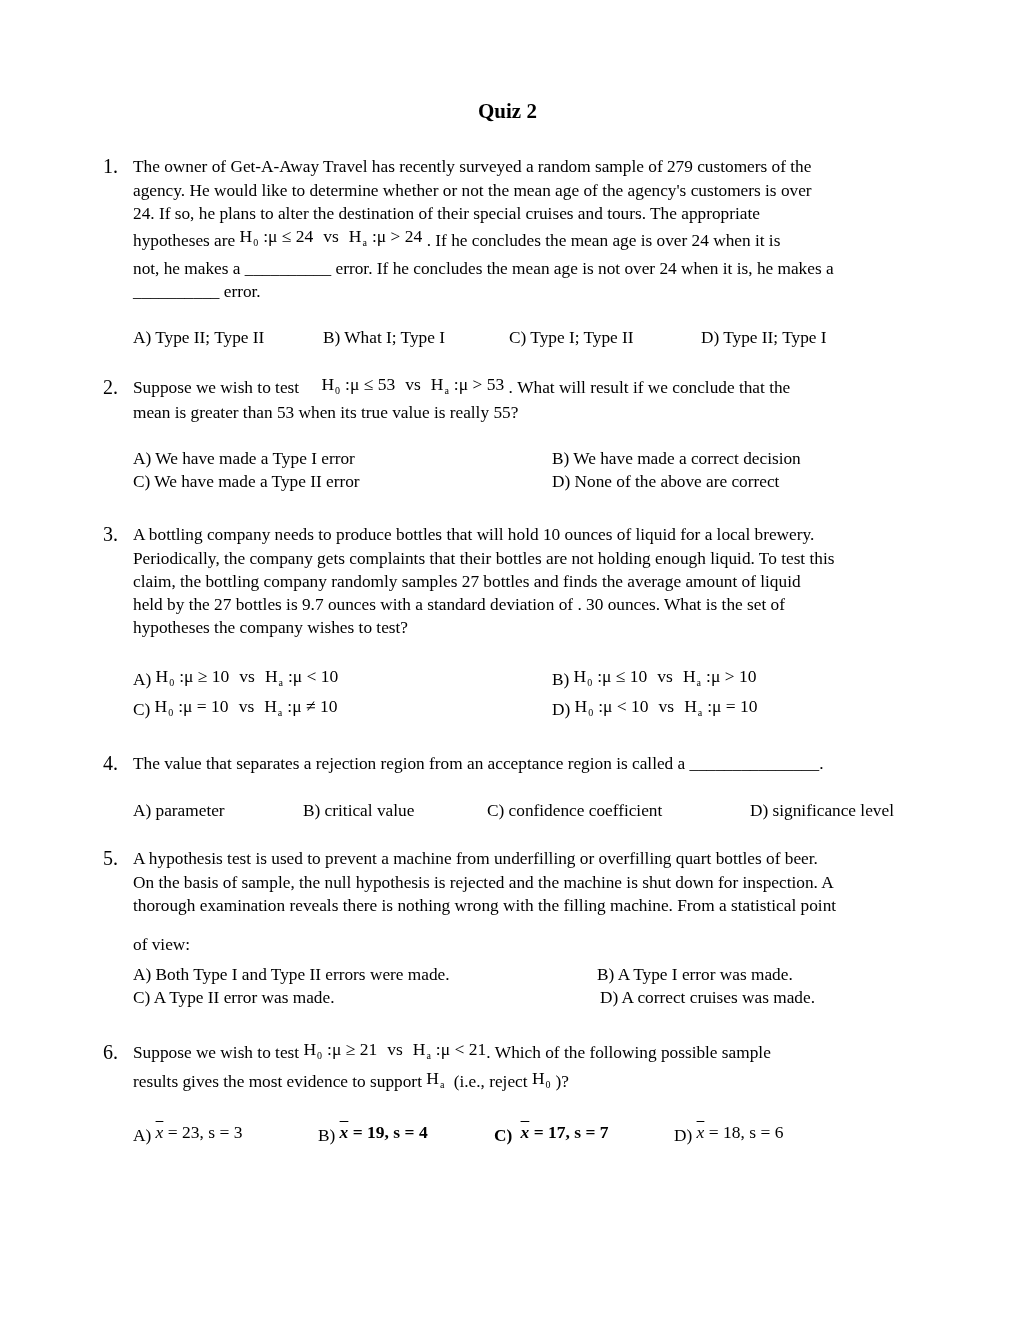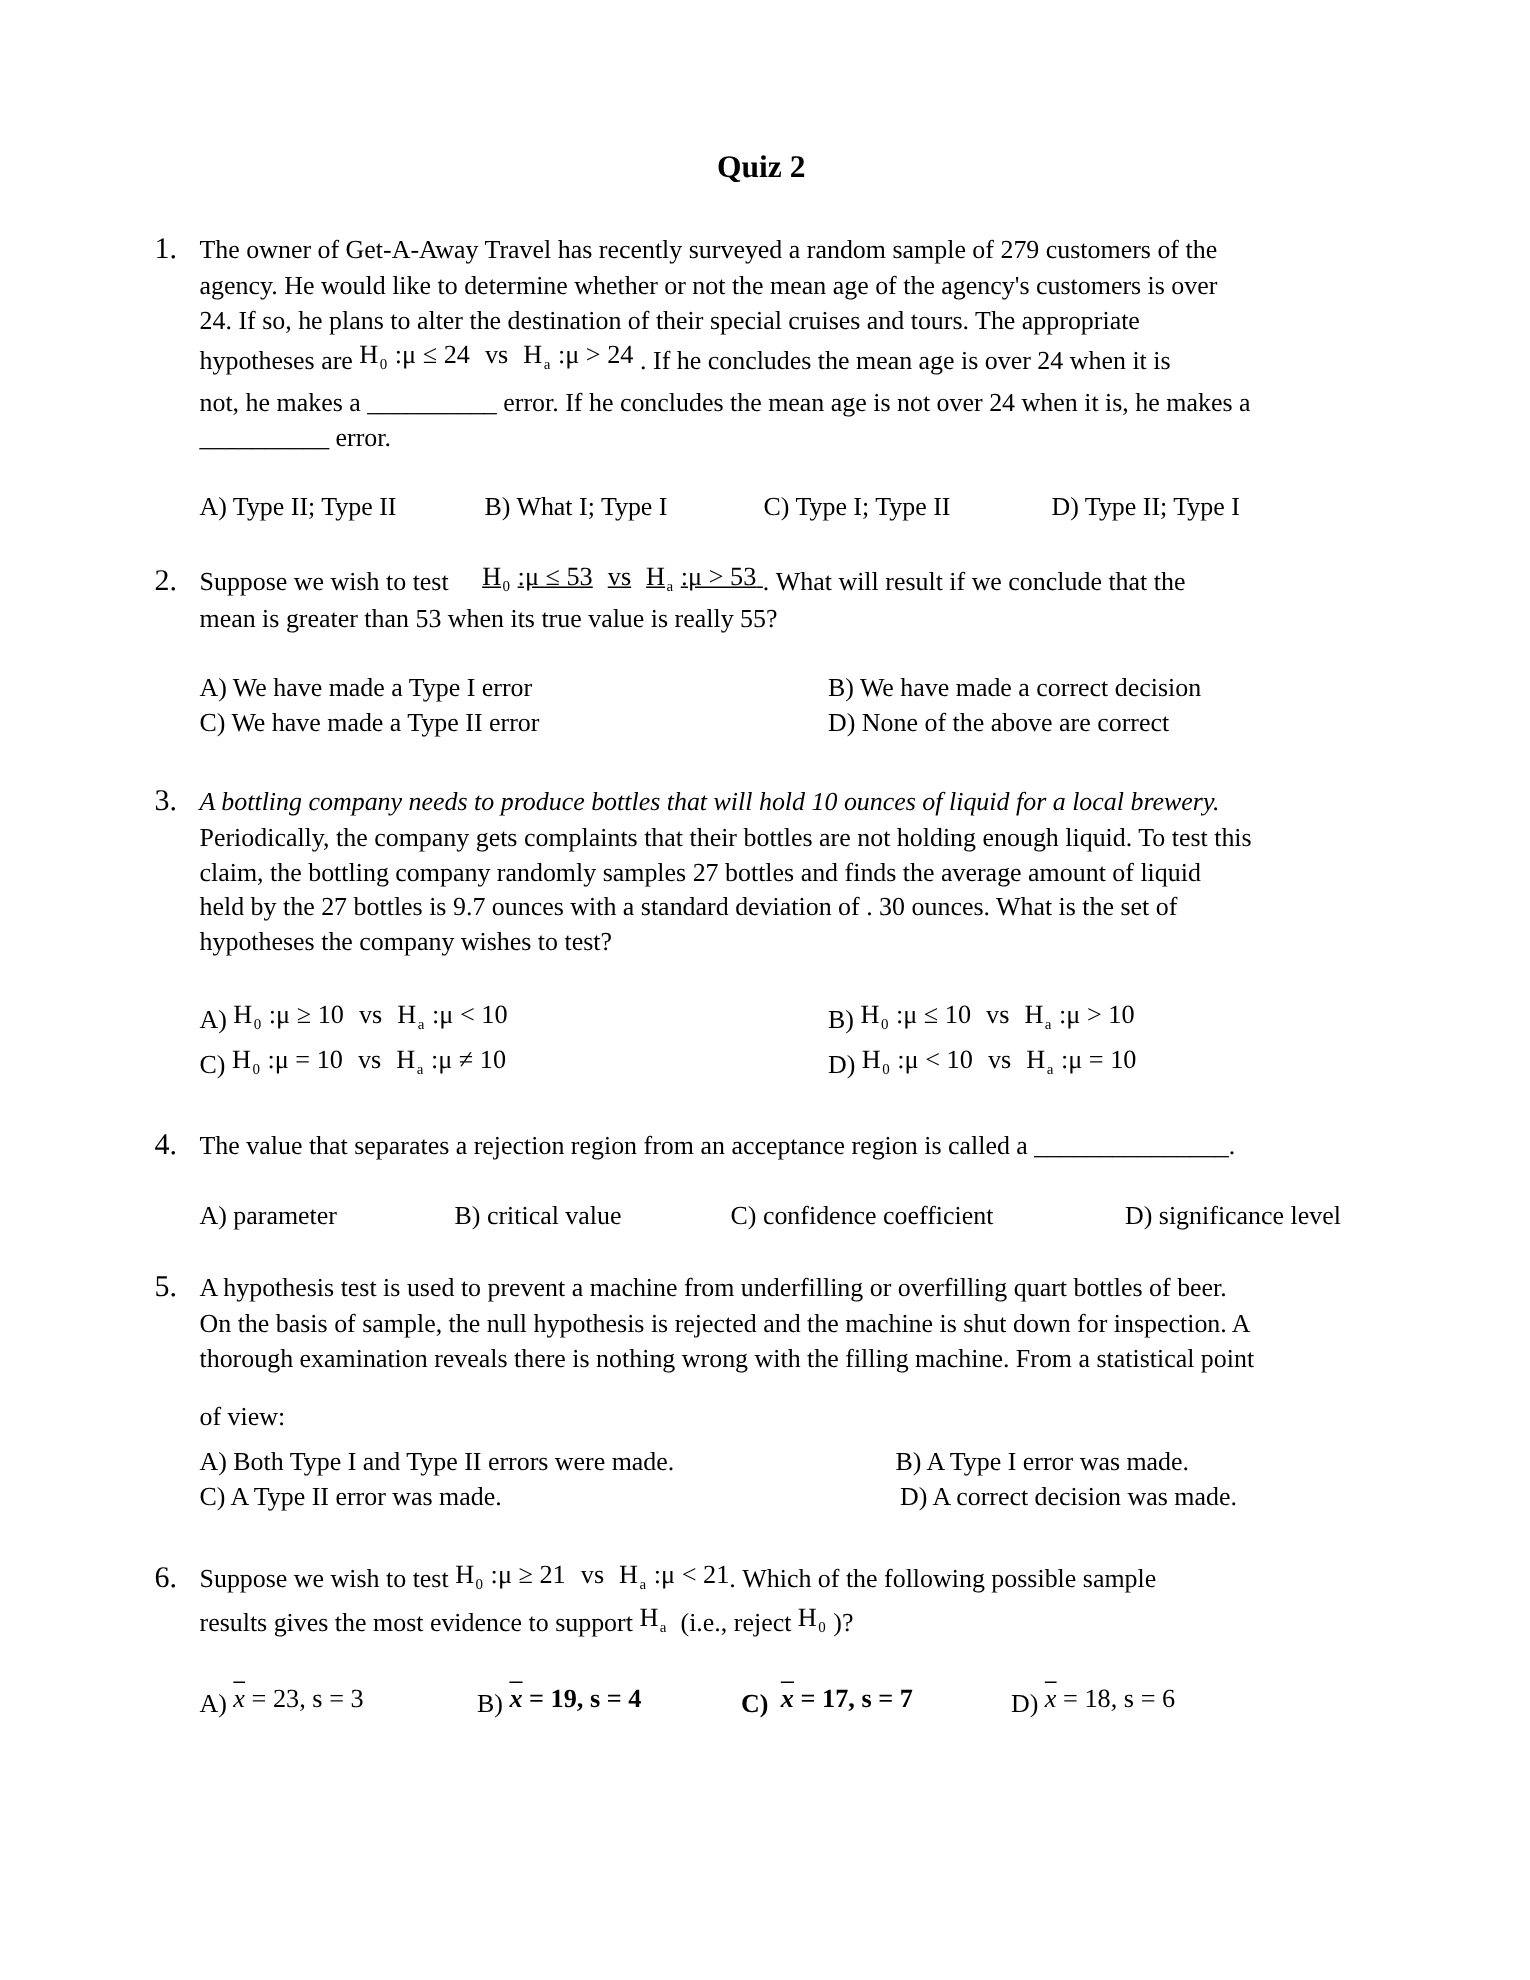--- a/index.html
+++ b/index.html
@@ -40,36 +40,36 @@
   <div class="abs" style="left:133px; top:329px;">A) Type II; Type II</div>
   <div class="abs" style="left:323px; top:329px;">B) What I; Type I</div>
   <div class="abs" style="left:509px; top:329px;">C) Type I; Type II</div>
   <div class="abs" style="left:701px; top:329px;">D) Type II; Type I</div>
 </div>
 
 <div>
   <div class="abs qnum" style="left:103px; top:377px;">2.</div>
   <div class="abs" style="left:133px; top:379px;">
     <span>Suppose we wish to test</span><span class="sp2"></span>
-    <span class="math" style="position:relative; top:-3px;text-decoration:underline;">
+    <span class="math" style="position:relative; top:-3px;">
       <span>H</span><span class="sub">0</span><span>:μ ≤ 53</span><span class="sp"></span><span>vs</span><span class="sp"></span><span>H</span><span class="sub">a</span><span>:μ &gt; 53</span>
     </span>
     <span>. What will result if we conclude that the</span>
   </div>
   <div class="abs" style="left:133px; top:404px;">mean is greater than 53 when its true value is really 55?</div>
 
   <div class="abs" style="left:133px; top:450px;">A) We have made a Type I error</div>
   <div class="abs" style="left:552px; top:450px;">B) We have made a correct decision</div>
   <div class="abs" style="left:133px; top:473px;">C) We have made a Type II error</div>
   <div class="abs" style="left:552px; top:473px;">D)  None of the above are correct</div>
 </div>
 
 <div>
   <div class="abs qnum" style="left:103px; top:524px;">3.</div>
-  <div class="abs" style="left:133px; top:526px;font-style:italic;">A bottling company needs to produce bottles that will hold  10 ounces of liquid for a local brewery.</div>
+  <div class="abs" style="left:133px; top:526px;">A bottling company needs to produce bottles that will hold  10 ounces of liquid for a local brewery.</div>
   <div class="abs" style="left:133px; top:550px;">Periodically, the company gets complaints that their bottles are not holding enough liquid. To test this</div>
   <div class="abs" style="left:133px; top:573px;text-align:center;">claim, the bottling company randomly samples  27 bottles and finds the average amount of liquid</div>
   <div class="abs" style="left:133px; top:596px;">held by the  27 bottles is  9.7 ounces with a standard deviation of . 30 ounces. What is the set of</div>
   <div class="abs" style="left:133px; top:619px;">hypotheses the company wishes to test?</div>
 
   <div class="abs" style="left:133px; top:671px;">
     <span>A)</span>
     <span class="math" style="position:relative; top:-3px;"><span>H</span><span class="sub">0</span><span>:μ ≥ 10</span><span class="sp"></span><span>vs</span><span class="sp"></span><span>H</span><span class="sub">a</span><span>:μ &lt; 10</span></span>
   </div>
   <div class="abs" style="left:552px; top:671px;">
@@ -99,21 +99,21 @@
 <div>
   <div class="abs qnum" style="left:103px; top:848px;">5.</div>
   <div class="abs" style="left:133px; top:850px;">A hypothesis test is used to prevent a machine from underfilling or overfilling quart bottles of beer.</div>
   <div class="abs" style="left:133px; top:874px;">On the basis of sample, the null hypothesis is rejected and the machine is shut down for inspection. A</div>
   <div class="abs" style="left:133px; top:897px;">thorough examination reveals there is nothing wrong with the filling machine. From a statistical point</div>
   <div class="abs" style="left:133px; top:936px;">of view:</div>
 
   <div class="abs" style="left:133px; top:966px;">A) Both Type I and Type II errors were made.</div>
   <div class="abs" style="left:597px; top:966px;">B) A Type I error was made.</div>
   <div class="abs" style="left:133px; top:989px;">C) A Type II error was made.</div>
-  <div class="abs" style="left:600px; top:989px;">D) A correct decision was made.</div>
+  <div class="abs" style="left:600px; top:989px;">D) A correct cruises was made.</div>
 </div>
 
 <div>
   <div class="abs qnum" style="left:103px; top:1042px;">6.</div>
   <div class="abs" style="left:133px; top:1044px;">
     <span>Suppose we wish to test</span>
     <span class="math" style="position:relative; top:-3px;">
       <span>H</span><span class="sub">0</span><span>:μ ≥ 21</span><span class="sp"></span><span>vs</span><span class="sp"></span><span>H</span><span class="sub">a</span><span>:μ &lt; 21</span></span><span>. Which of the following possible sample</span>
   </div>
   <div class="abs" style="left:133px; top:1073px;">

